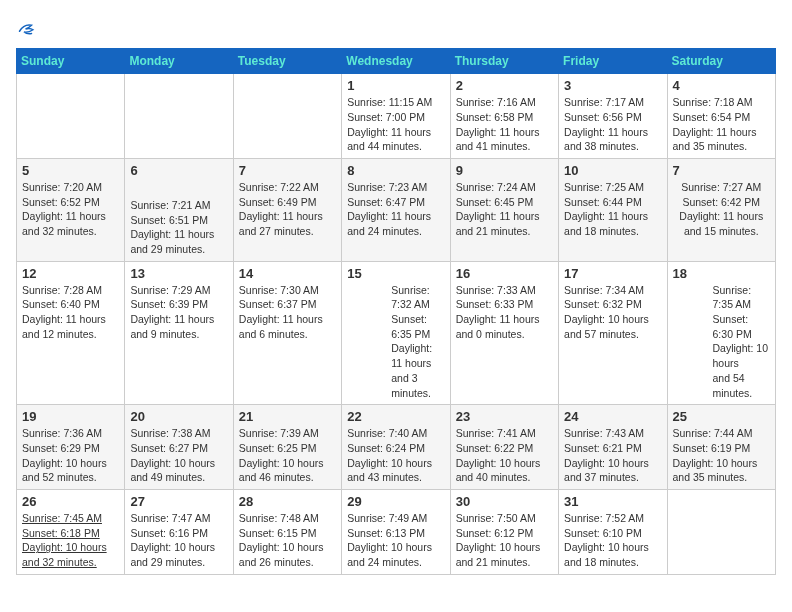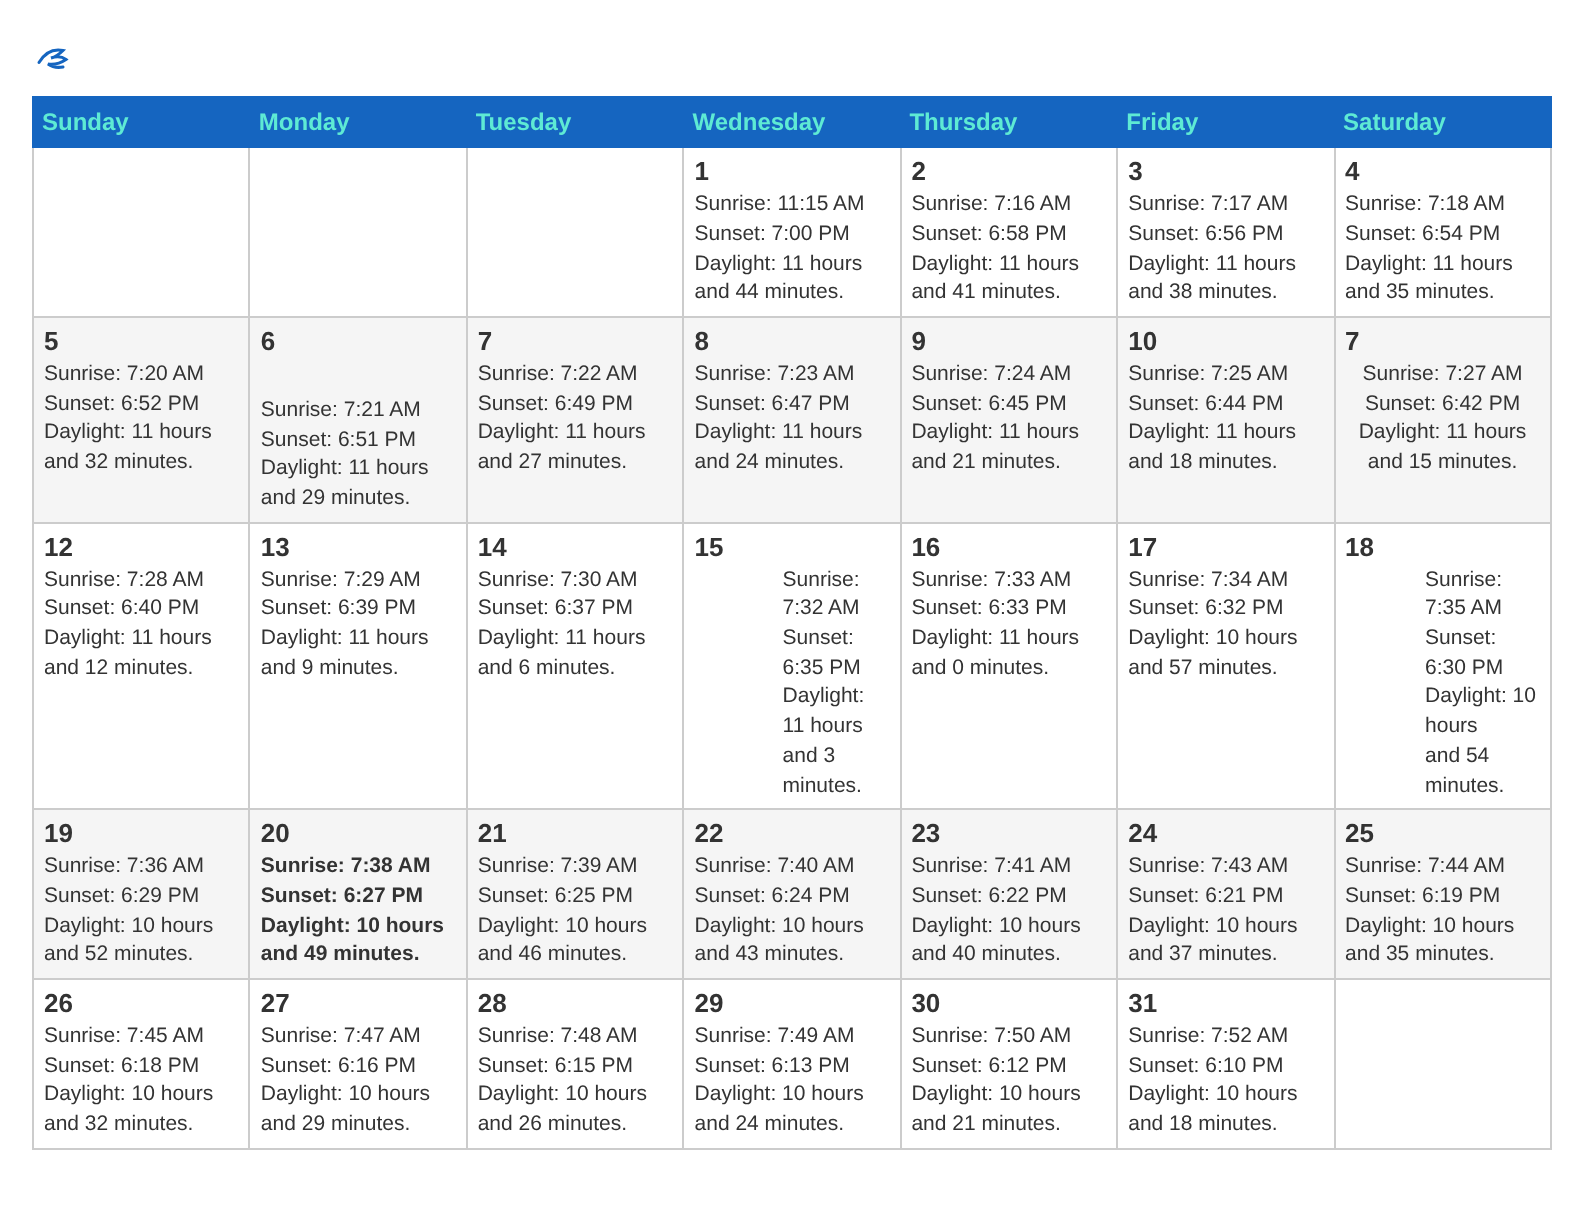--- a/index.html
+++ b/index.html
@@ -261,21 +261,21 @@
       <tr>
         <td>
           <div class="day-num">19</div>
           <div class="day-info" style="white-space: pre-line;">Sunrise: 7:36 AM
 Sunset: 6:29 PM
 Daylight: 10 hours
 and 52 minutes.</div>
         </td>
         <td>
           <div class="day-num">20</div>
-          <div class="day-info" style="white-space: pre-line; font-weight: bold;">Sunrise: 7:38 AM
+          <div class="day-info" style="white-space: pre-line;">Sunrise: 7:38 AM
 Sunset: 6:27 PM
 Daylight: 10 hours
 and 49 minutes.</div>
         </td>
         <td>
           <div class="day-num">21</div>
           <div class="day-info" style="white-space: pre-line;">Sunrise: 7:39 AM
 Sunset: 6:25 PM
 Daylight: 10 hours
 and 46 minutes.</div>
@@ -305,21 +305,21 @@
           <div class="day-num">25</div>
           <div class="day-info" style="white-space: pre-line;">Sunrise: 7:44 AM
 Sunset: 6:19 PM
 Daylight: 10 hours
 and 35 minutes.</div>
         </td>
       </tr>
       <tr>
         <td>
           <div class="day-num">26</div>
-          <div class="day-info" style="white-space: pre-line;">Sunrise: 7:45 AM
+          <div class="day-info" style="white-space: pre-line; text-decoration: underline;">Sunrise: 7:45 AM
 Sunset: 6:18 PM
 Daylight: 10 hours
 and 32 minutes.</div>
         </td>
         <td>
           <div class="day-num">27</div>
           <div class="day-info" style="white-space: pre-line;">Sunrise: 7:47 AM
 Sunset: 6:16 PM
 Daylight: 10 hours
 and 29 minutes.</div>

